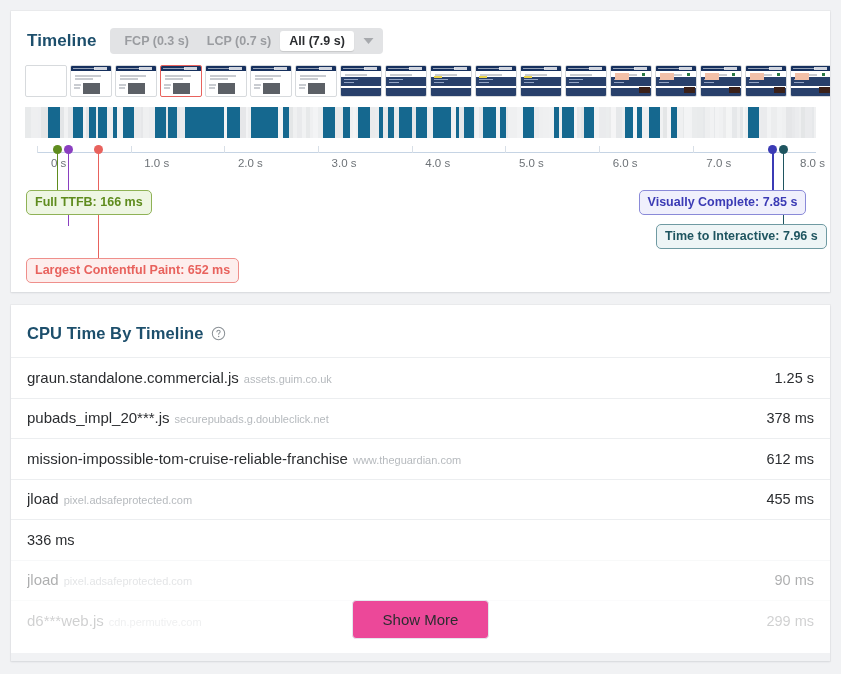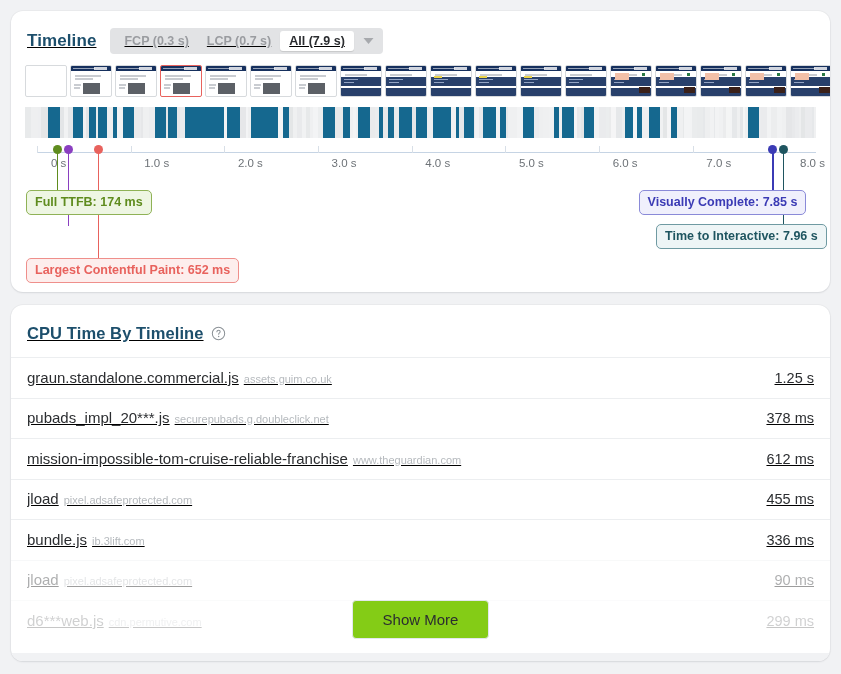--- a/index.html
+++ b/index.html
@@ -8,24 +8,23 @@
     width: 841px; height: 674px;
     background: #f1f2f4;
     font-family: "Liberation Sans", sans-serif;
     -webkit-font-smoothing: antialiased;
   }
   .page { width: 841px; height: 674px; position: relative; overflow: hidden; padding: 0 11px; }
 
   
   .card {
     background: #ffffff;
-    border-radius: 12px;
+    border-radius: 0;
     box-shadow: 0 1px 2px rgba(16,24,40,.09), 0 0 0 1px rgba(16,24,40,.03);
     position: relative;
-    text-decoration: underline;
   }
   .card-timeline { margin-top: 11px; height: 281px; padding: 0; }
   .card-cpu { margin-top: 13px; height: 356px; overflow: hidden; }
 
   
   .tl-head { display: flex; align-items: center; padding: 17px 0 0 16px; }
   .tl-title {
     font-size: 17px; font-weight: bold; color: #1d4f6c; letter-spacing: .1px;
   }
   .seg {
@@ -116,21 +115,21 @@
   }
   .row .c1 { flex: 1; min-width: 0; overflow: hidden; white-space: nowrap; }
   .row .c2 { text-align: right; font-size: 14.5px; color: #2b2d30; white-space: nowrap; }
   .r-name { font-size: 15px; color: #2b2d30; }
   .r-host { font-size: 11px; color: #b6babe; margin-left: 5px; }
   .row.f1 { opacity: .38; }
   .row.f2 { opacity: .22; }
 
   .showmore-wrap { position: absolute; left: 0; right: 0; bottom: 22px; display: flex; justify-content: center; }
   .showmore {
-    background: #84cc16; border: 1px solid #e3e8ed; border-radius: 4px;
+    background: #ec4899; border: 1px solid #e3e8ed; border-radius: 4px;
     font-size: 15px; color: #2b2d30; padding: 11px 30px; cursor: pointer;
     line-height: 15px;
   }
   .cpu-foot { position: absolute; left: 0; right: 0; bottom: 0; height: 8px; background: #f1f2f4; }
 </style>
 </head>
 <body>
 
 <div class="page">
 
@@ -528,21 +527,21 @@
         <div class="mk-stem" style="left:31.58px;top:0px;height:43px;background:#5f8c1e"></div>
         <div class="mk-dot" style="left:31.58px;top:-4px;background:#5f8c1e"></div>
         <div class="mk-stem" style="left:43.19684210526316px;top:0px;height:77px;background:#8a3fc0"></div>
         <div class="mk-dot" style="left:43.19684210526316px;top:-4px;background:#8a3fc0"></div>
         <div class="mk-stem" style="left:73.0821052631579px;top:0px;height:111px;background:#e8625d"></div>
         <div class="mk-dot" style="left:73.0821052631579px;top:-4px;background:#e8625d"></div>
         <div class="mk-stem" style="left:747.4210526315788px;top:0px;height:43px;background:#3b3bb5"></div>
         <div class="mk-dot" style="left:747.4210526315788px;top:-4px;background:#3b3bb5"></div>
         <div class="mk-stem" style="left:757.7263157894737px;top:0px;height:77px;background:#1f5560"></div>
         <div class="mk-dot" style="left:757.7263157894737px;top:-4px;background:#1f5560"></div>
-        <div class="mk-lbl" style="left:1px;top:41px;color:#5f8c1e;background:#eef6e3;border-color:#8fb256">Full TTFB: 174 ms</div>
+        <div class="mk-lbl" style="left:1px;top:41px;color:#5f8c1e;background:#eef6e3;border-color:#8fb256">Full TTFB: 166 ms</div>
         <div class="mk-lbl" style="left:1px;top:109px;color:#e8625d;background:#fdeeed;border-color:#ef8f8b">Largest Contentful Paint: 652 ms</div>
         <div class="mk-lbl" style="right:9.578947368421154px;top:41px;color:#3b3bb5;background:#f0f0fc;border-color:#8a8ad8">Visually Complete: 7.85 s</div>
         <div class="mk-lbl" style="right:-10.726315789473688px;top:75px;color:#1f5560;background:#eef5f6;border-color:#6f9aa2">Time to Interactive: 7.96 s</div>
       </div>
   </div>
 
   <div class="card card-cpu">
     <div class="cpu-head">
       <div class="cpu-title">CPU Time By Timeline</div>
       <svg class="help-icon" viewBox="0 0 16 16">
@@ -564,21 +563,20 @@
           </div>
           <div class="row">
             <div class="c1"><span class="r-name">mission-impossible-tom-cruise-reliable-franchise</span><span class="r-host">www.theguardian.com</span></div>
             <div class="c2">612 ms</div>
           </div>
           <div class="row">
             <div class="c1"><span class="r-name">jload</span><span class="r-host">pixel.adsafeprotected.com</span></div>
             <div class="c2">455 ms</div>
           </div>
           <div class="row">
-            <div class="c1"><span class="r-name">bundle.js</span><span class="r-host">ib.3lift.com</span></div>
             <div class="c2">336 ms</div>
           </div>
           <div class="row f1">
             <div class="c1"><span class="r-name">jload</span><span class="r-host">pixel.adsafeprotected.com</span></div>
             <div class="c2">90 ms</div>
           </div>
           <div class="row f2">
             <div class="c1"><span class="r-name">d6***web.js</span><span class="r-host">cdn.permutive.com</span></div>
             <div class="c2">299 ms</div>
           </div>

